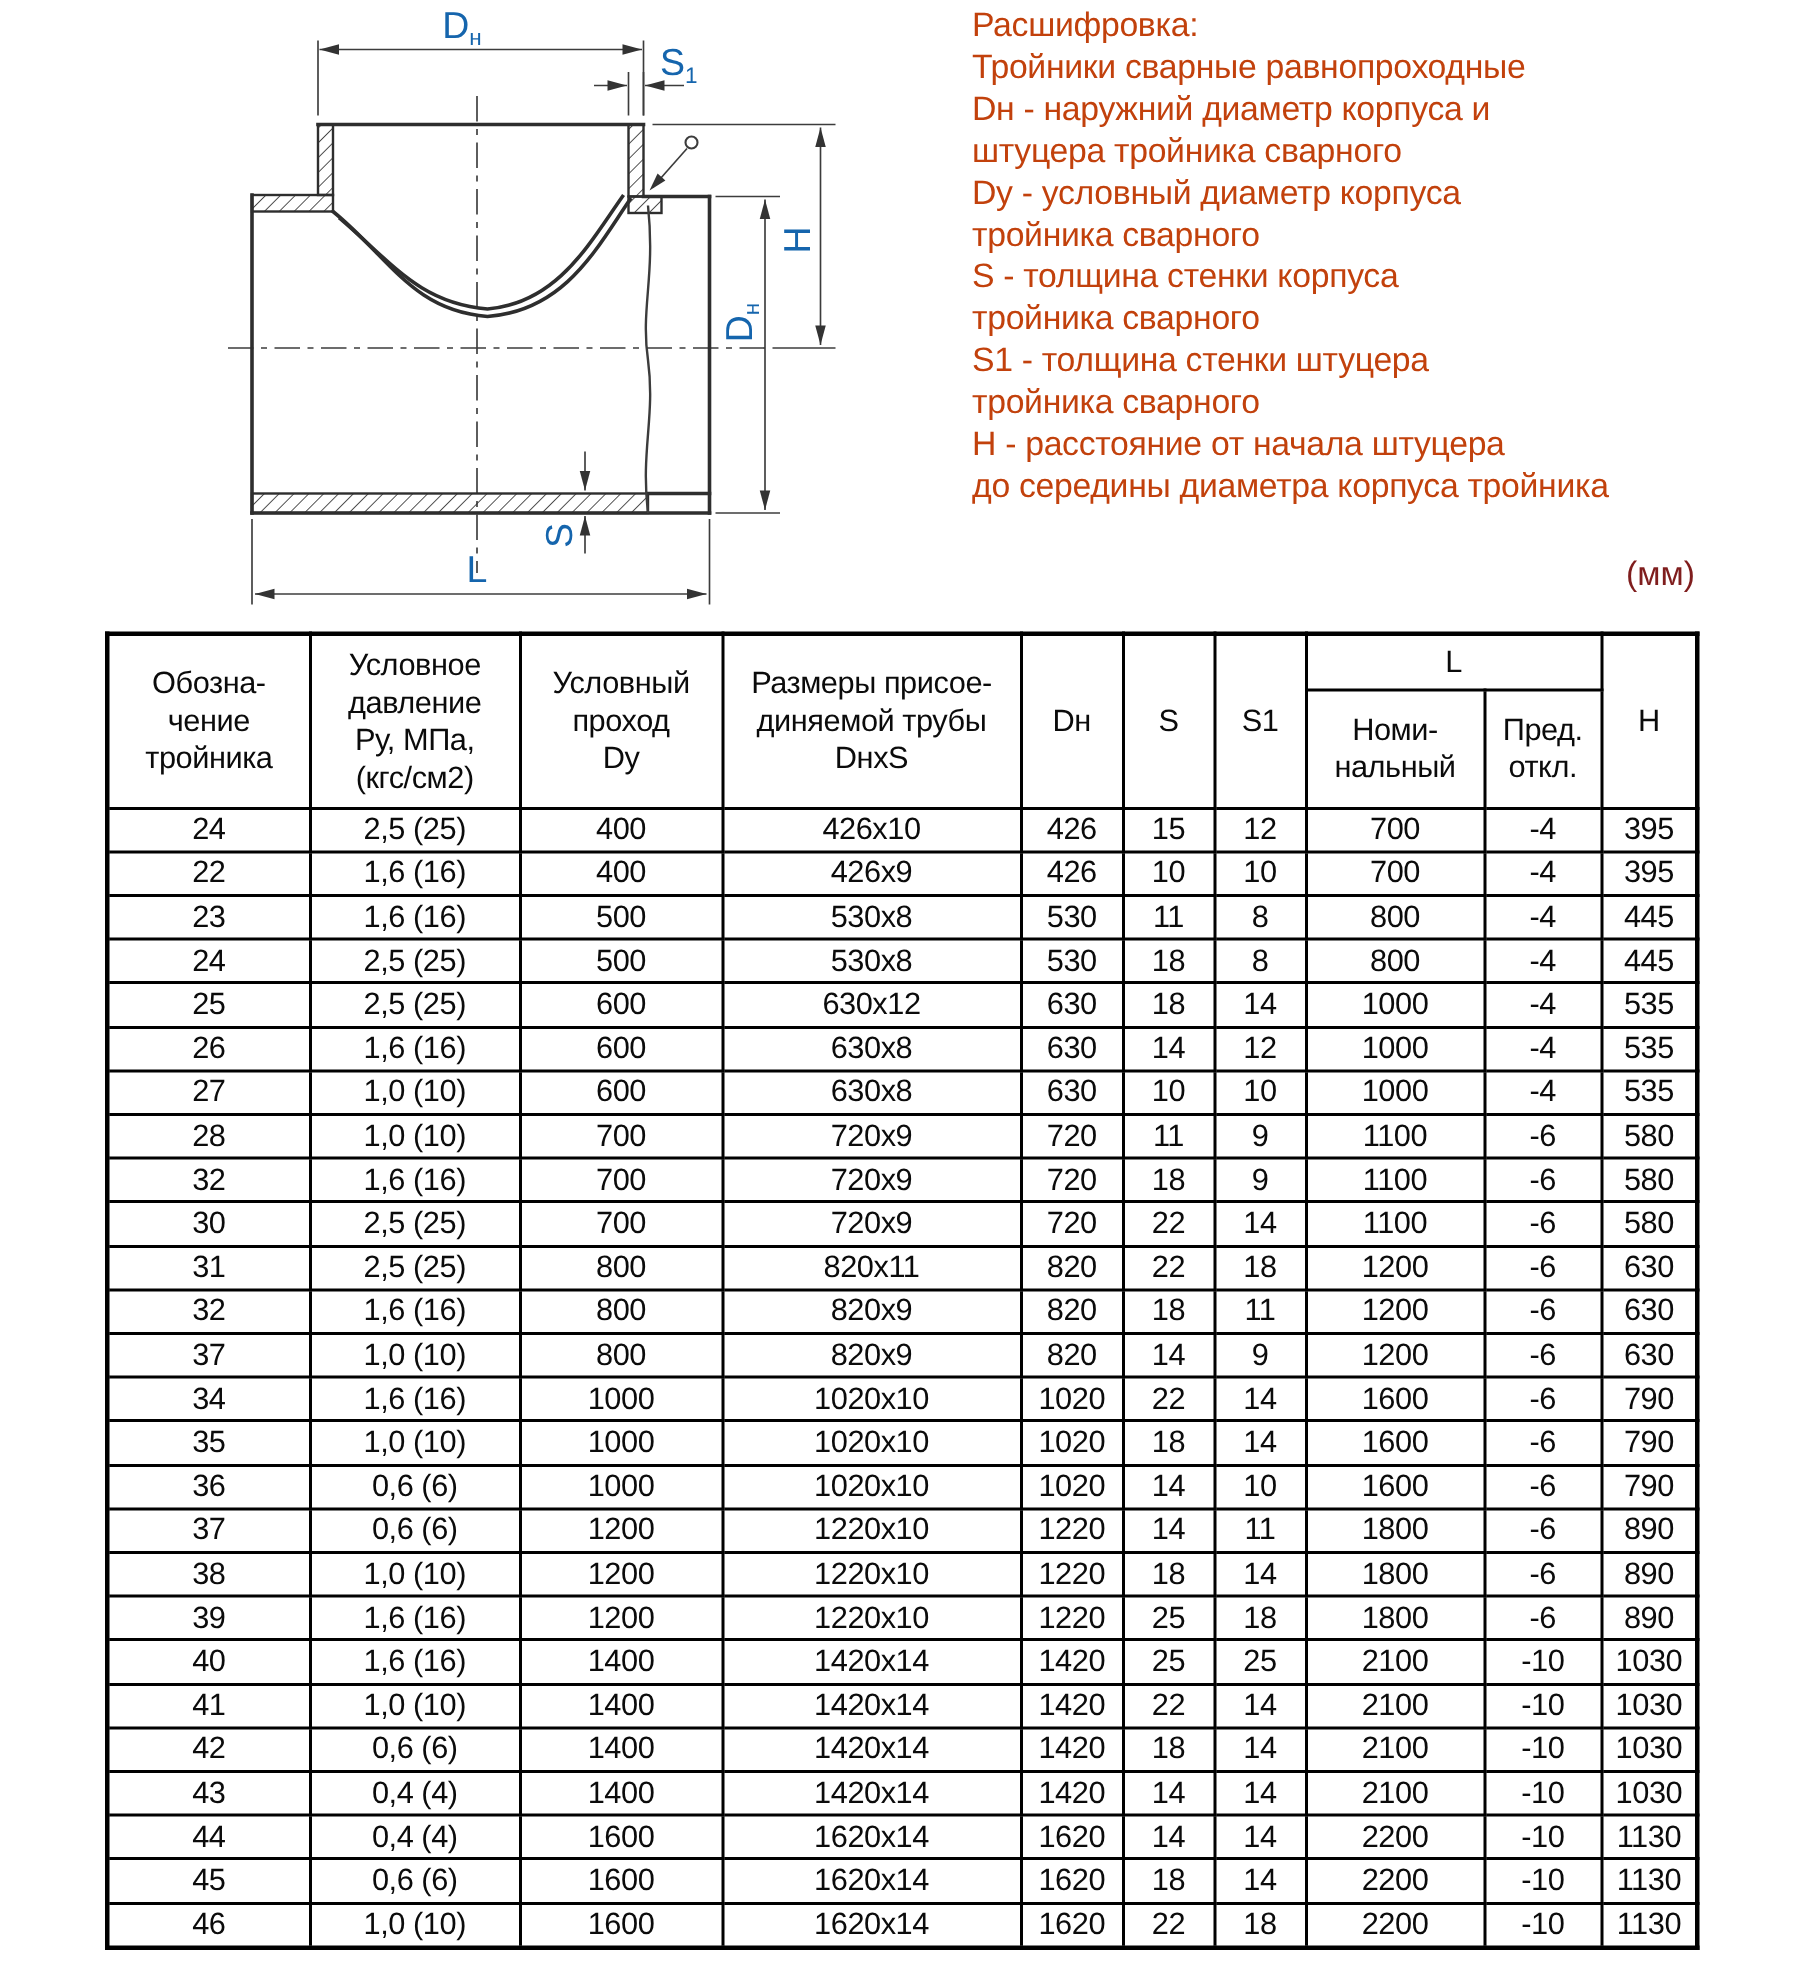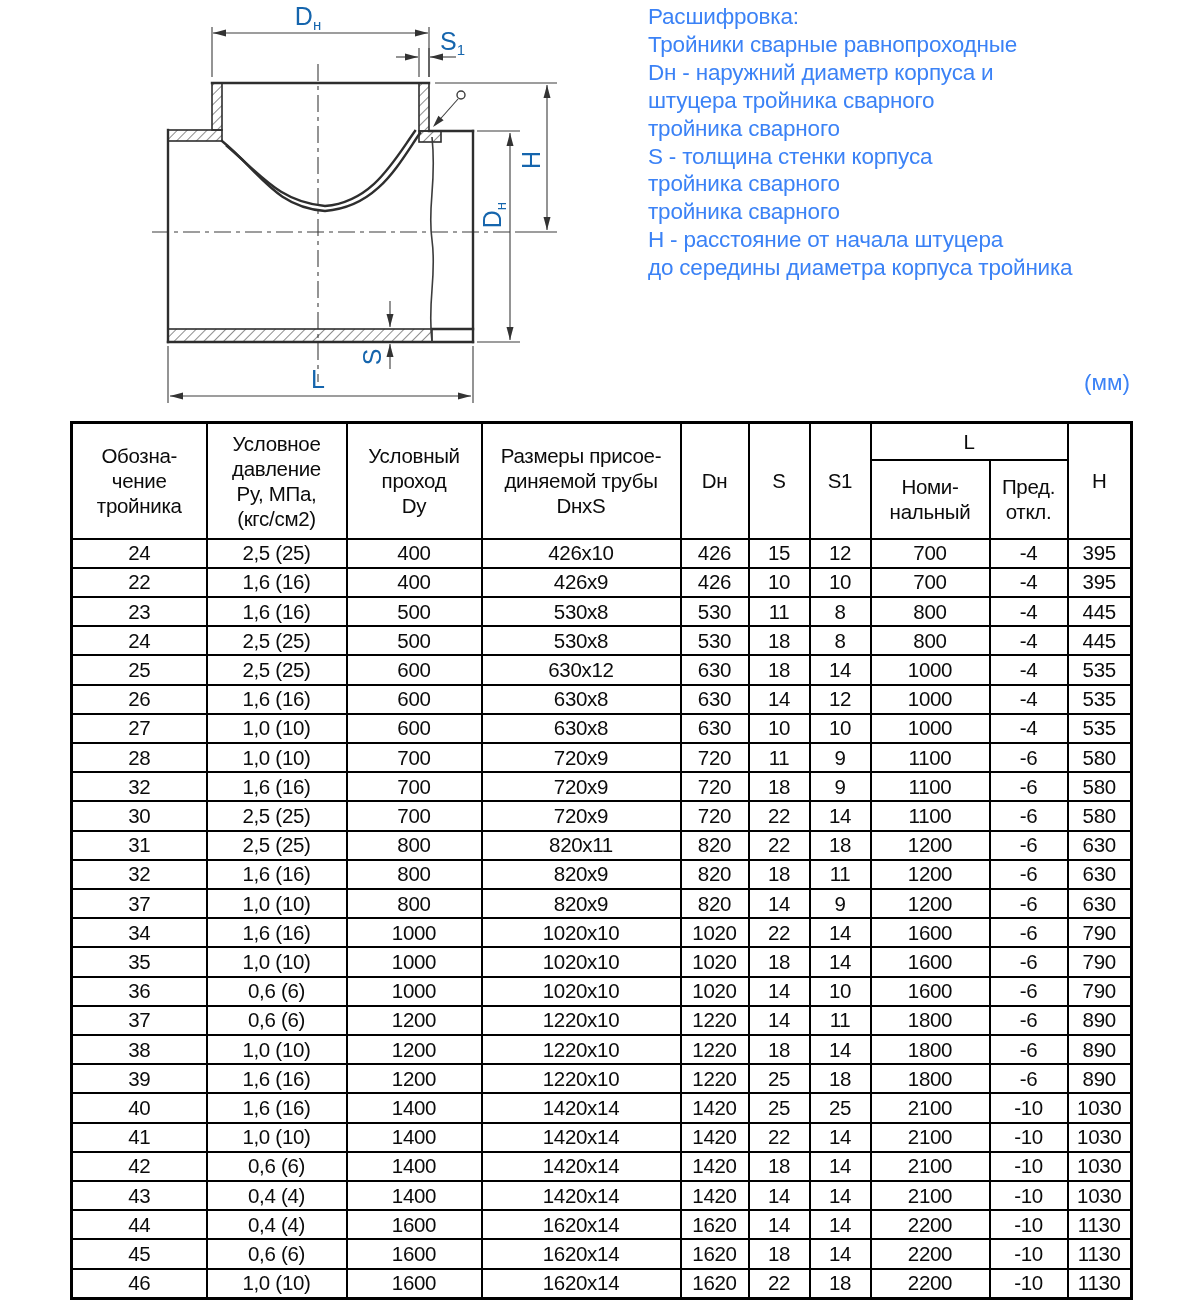--- a/index.html
+++ b/index.html
@@ -12,25 +12,25 @@
   .drawing-wrap{position:absolute;left:0;top:0;width:600px;height:420px;}
   .tk{stroke:#2e2e2e;stroke-width:2.4;fill:none;stroke-linecap:square;}
   .tn{stroke:#3c3c3c;stroke-width:1.1;fill:none;}
   .cl{stroke:#3c3c3c;stroke-width:1.1;fill:none;stroke-dasharray:17 5 4 5;}
   .arr{fill:#333;stroke:none;}
   .dimlabel{fill:#1565ad;font-family:"Liberation Sans","DejaVu Sans",sans-serif;font-size:25px;}
   .dimsub{font-size:15px;}
   
   .legend{
     position:absolute;left:648px;top:3px;width:490px;
-    font-size:22.5px;line-height:27.9px;color:#3b82f6;letter-spacing:-0.2px;
+    font-size:22.5px;line-height:27.9px;color:#c2410c;letter-spacing:-0.2px;
   }
   .units{
     position:absolute;left:648px;top:370px;width:482px;text-align:right;
-    font-size:22.5px;color:#3b82f6;
+    font-size:22.5px;color:#7f1d1d;
   }
   
   .table-wrap{position:absolute;left:70px;top:421px;width:1060px;height:992px;}
   table.dims{
     border-collapse:collapse;table-layout:fixed;
     width:1060px;height:879px;
     border:3px solid #000;
   }
   table.dims th,table.dims td{
     border:2px solid #000;padding:0;text-align:center;vertical-align:middle;
@@ -117,23 +117,25 @@
   <polygon class="arr" points="471,396 458,392.5 458,399.5"></polygon>
   <text class="dimlabel" x="318" y="388" text-anchor="middle">L</text>
 </svg>
 </div>
 
 <div class="legend">
   <div>Расшифровка:</div>
   <div>Тройники сварные равнопроходные</div>
   <div>Dн - наружний диаметр корпуса и</div>
   <div>штуцера тройника сварного</div>
+  <div>Dy - условный диаметр корпуса</div>
   <div>тройника сварного</div>
   <div>S - толщина стенки корпуса</div>
   <div>тройника сварного</div>
+  <div>S1 - толщина стенки штуцера</div>
   <div>тройника сварного</div>
   <div>H - расстояние от начала штуцера</div>
   <div>до середины диаметра корпуса тройника</div>
 </div>
 <div class="units">(мм)</div>
 
 <div class="table-wrap">
 <table class="dims">
   <colgroup>
     <col style="width:135px">

